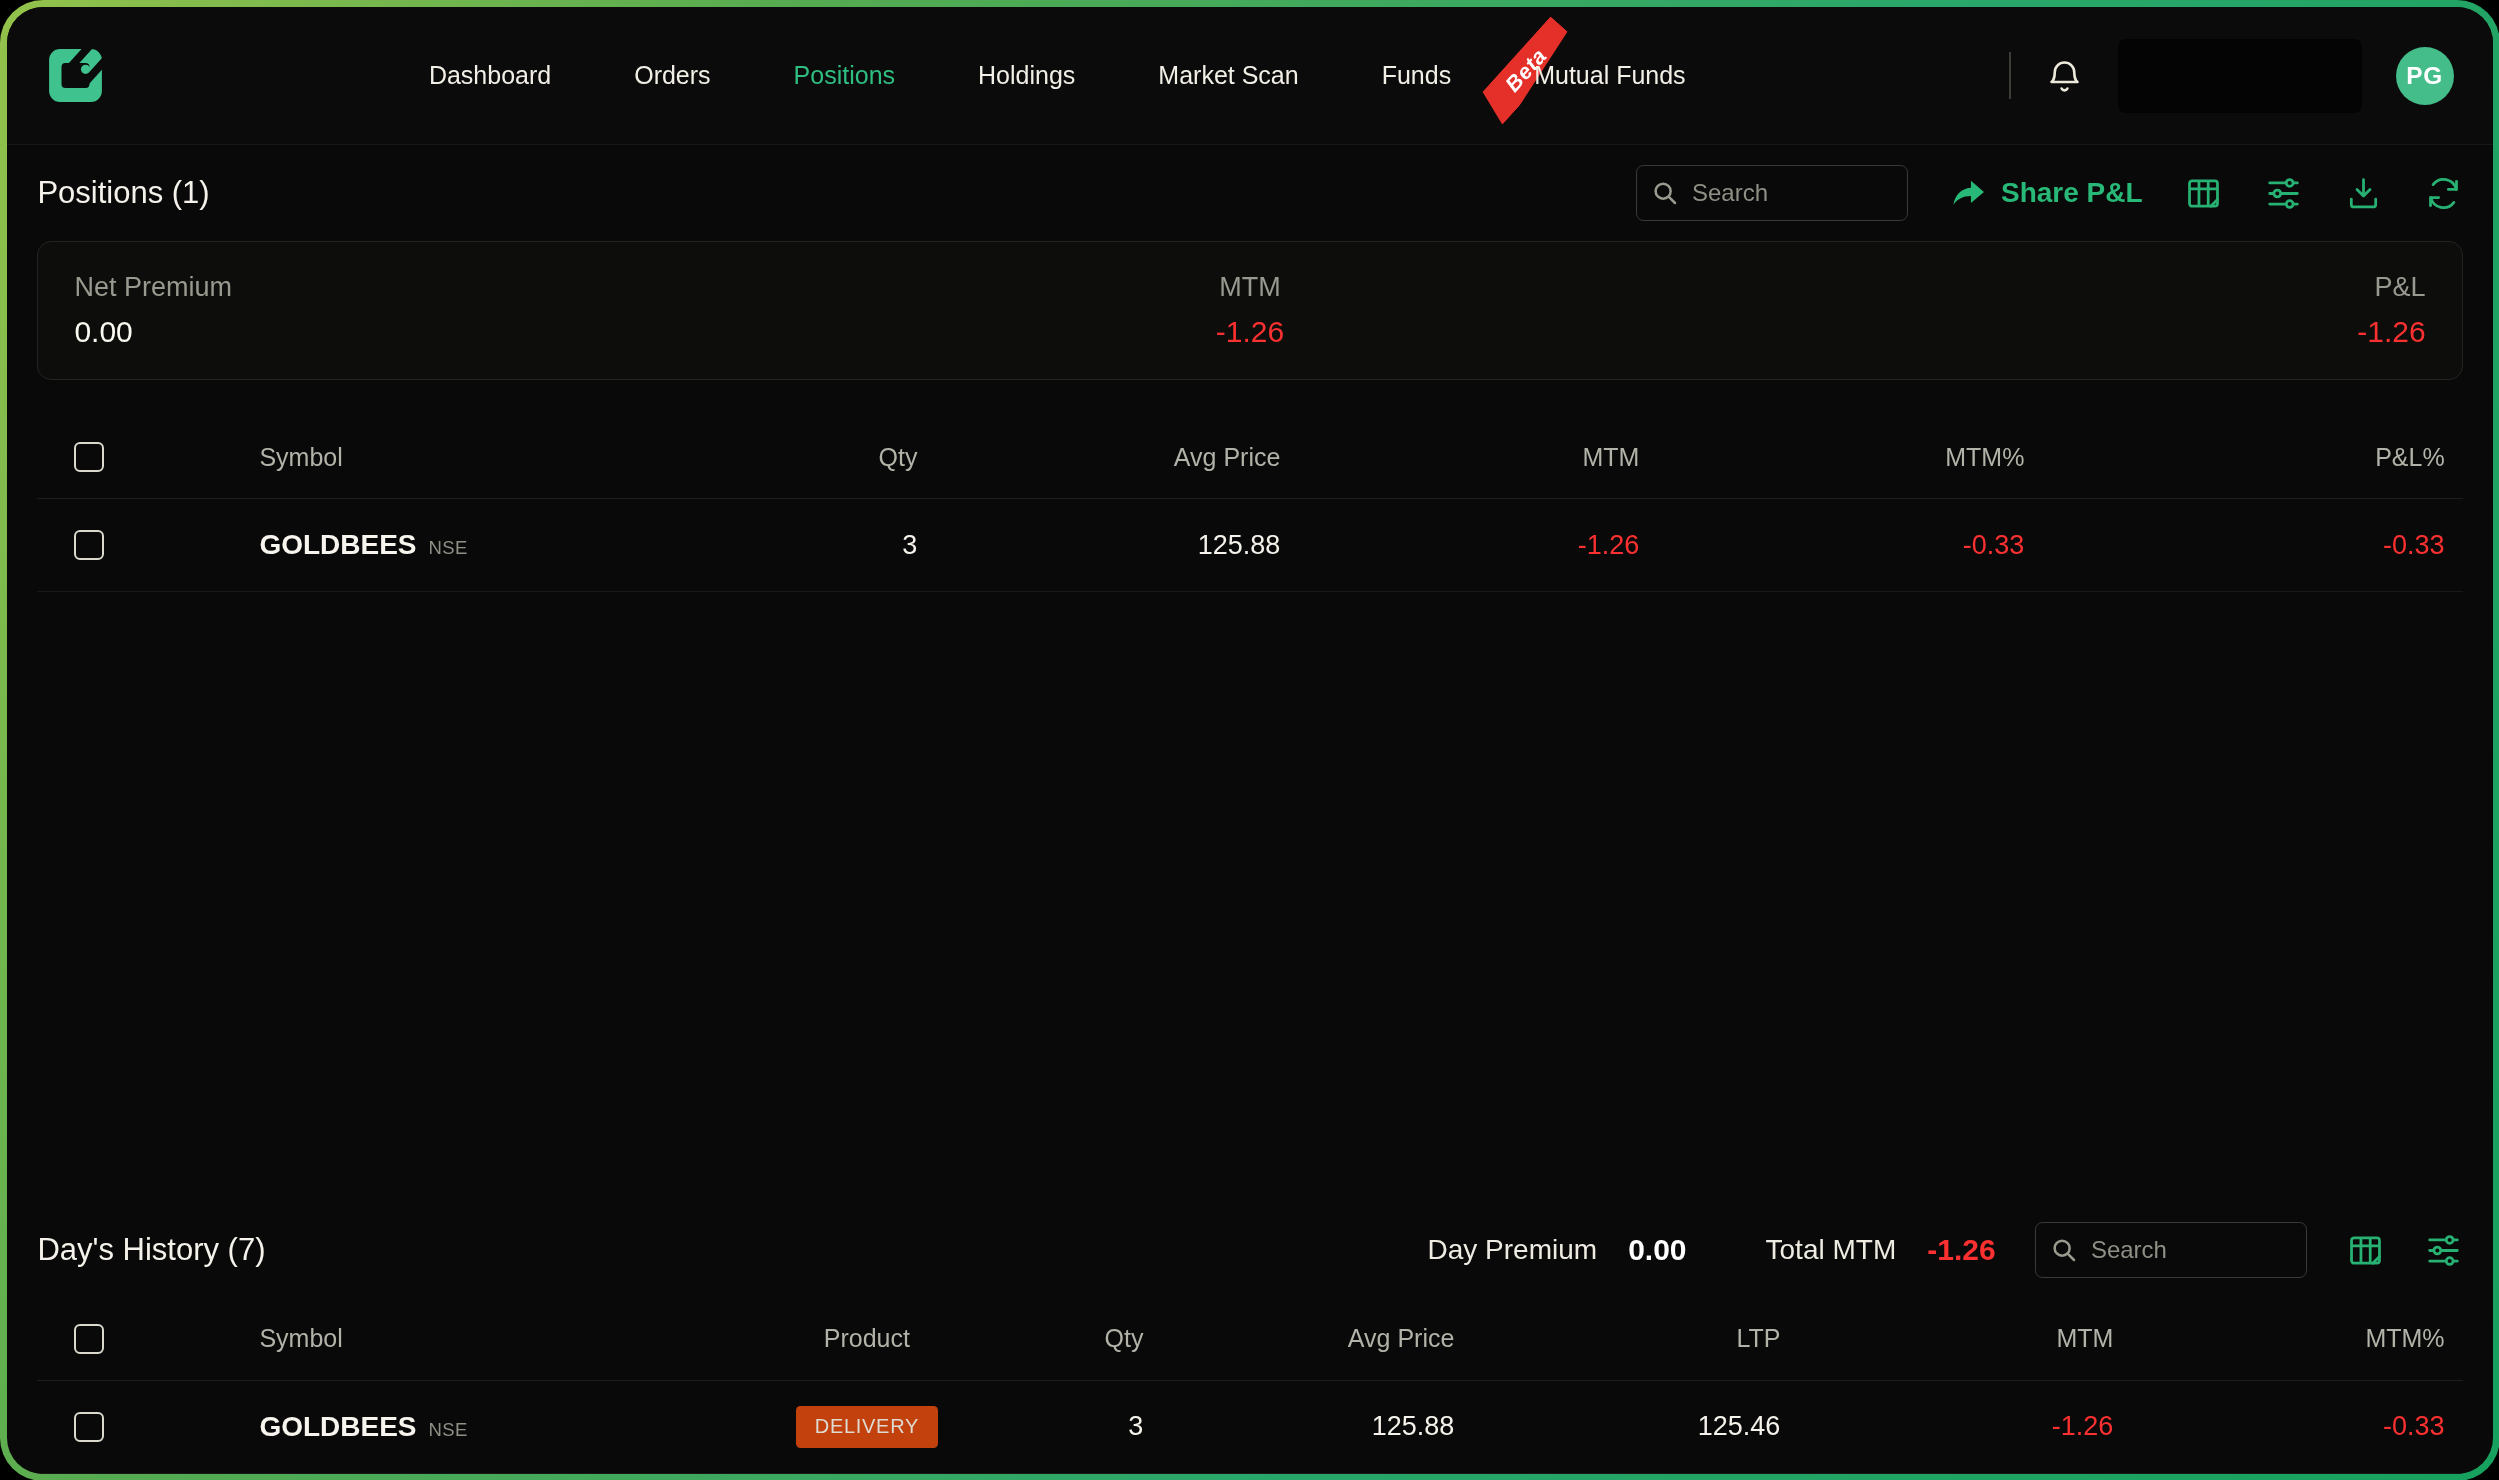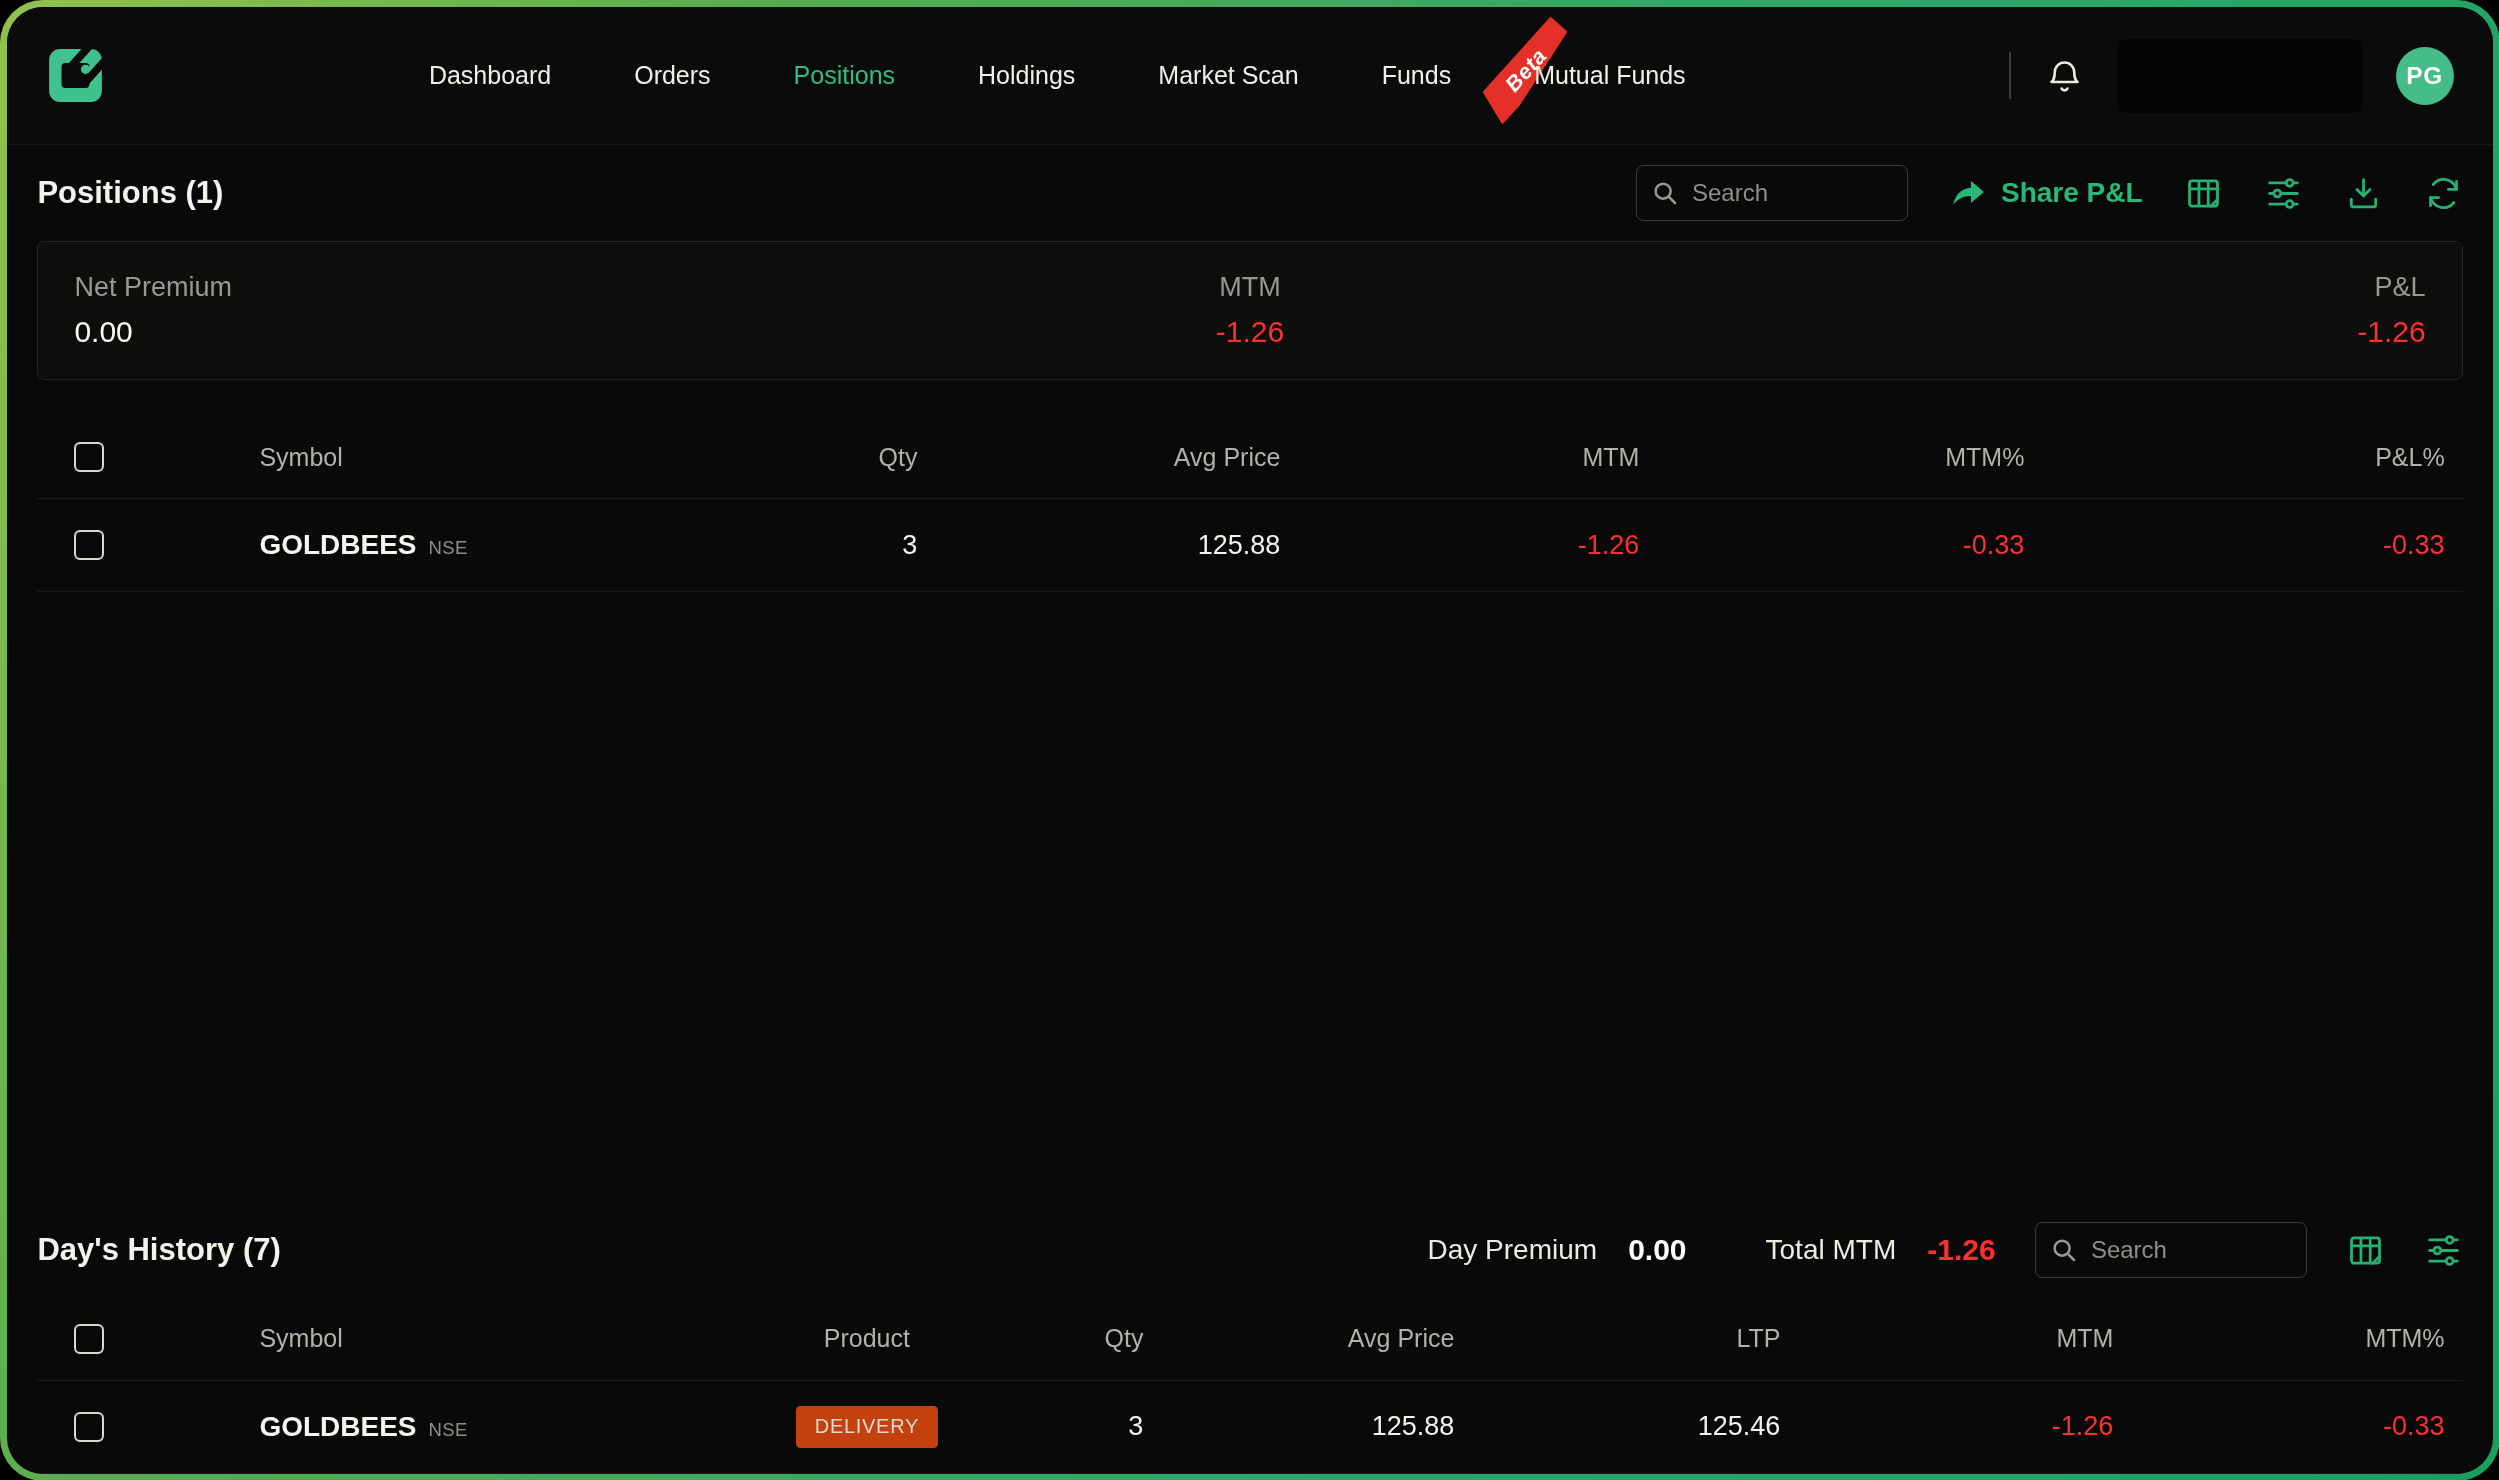--- a/index.html
+++ b/index.html
@@ -47,21 +47,21 @@
   .avatar{
     width:58px; height:58px; border-radius:50%; background:#45bd8a;
     display:flex; align-items:center; justify-content:center;
     color:#fff; font-size:24.4px; font-weight:700; letter-spacing:0.7px;
   }
 
   
   .content{ flex:1; display:flex; flex-direction:column; padding:0 30px; min-height:0; }
 
   .title-row{ height:96px; flex:0 0 auto; display:flex; align-items:center; justify-content:space-between; }
-  .page-title{ font-size:31px; font-weight:700; color:#f4f2ea; }
+  .page-title{ font-size:31px; font-weight:400; color:#f4f2ea; }
   .controls{ display:flex; align-items:center; gap:41px; }
 
   .search-box{
     display:flex; align-items:center; gap:12px; width:272px; height:56px;
     border:1.5px solid #3a3a38; border-radius:7.4px; padding:0 13.3px; background:transparent;
   }
   .search-box svg{ width:30px; height:30px; flex:0 0 auto; }
   .search-box input{
     background:transparent; border:none; outline:none; width:100%;
     color:#e8e6dc; font-size:24px; font-family:"Liberation Sans", sans-serif;
@@ -69,21 +69,21 @@
   .search-box input::placeholder{ color:#8f8f86; }
 
   .share-btn{ display:flex; align-items:center; gap:13.3px; cursor:pointer; }
   .share-btn svg{ width:39px; height:39px; }
   .share-label{ color:#28b877; font-size:28px; font-weight:600; white-space:nowrap; }
   .icon-btn{ width:39px; height:39px; cursor:pointer; flex:0 0 auto; }
   .icon-btn svg{ width:100%; height:100%; }
 
   .summary-card{
     flex:0 0 auto; height:139px; margin-bottom:36px;
-    border:1.5px solid #242422; background:#0d0d0c; border-radius:7px;
+    border:1.5px solid #242422; background:#0d0d0c; border-radius:14px;
     display:flex; align-items:center; padding:0 36px;
   }
   .summary-block{ flex:1; display:flex; flex-direction:column; gap:12px; }
   .summary-block.center{ text-align:center; }
   .summary-block.right{ text-align:right; }
   .sum-label{ font-size:27px; color:#99998f; }
   .sum-value{ font-size:30px; color:#fafaf2; }
   .neg{ color:#fb3030 !important; }
 
   

